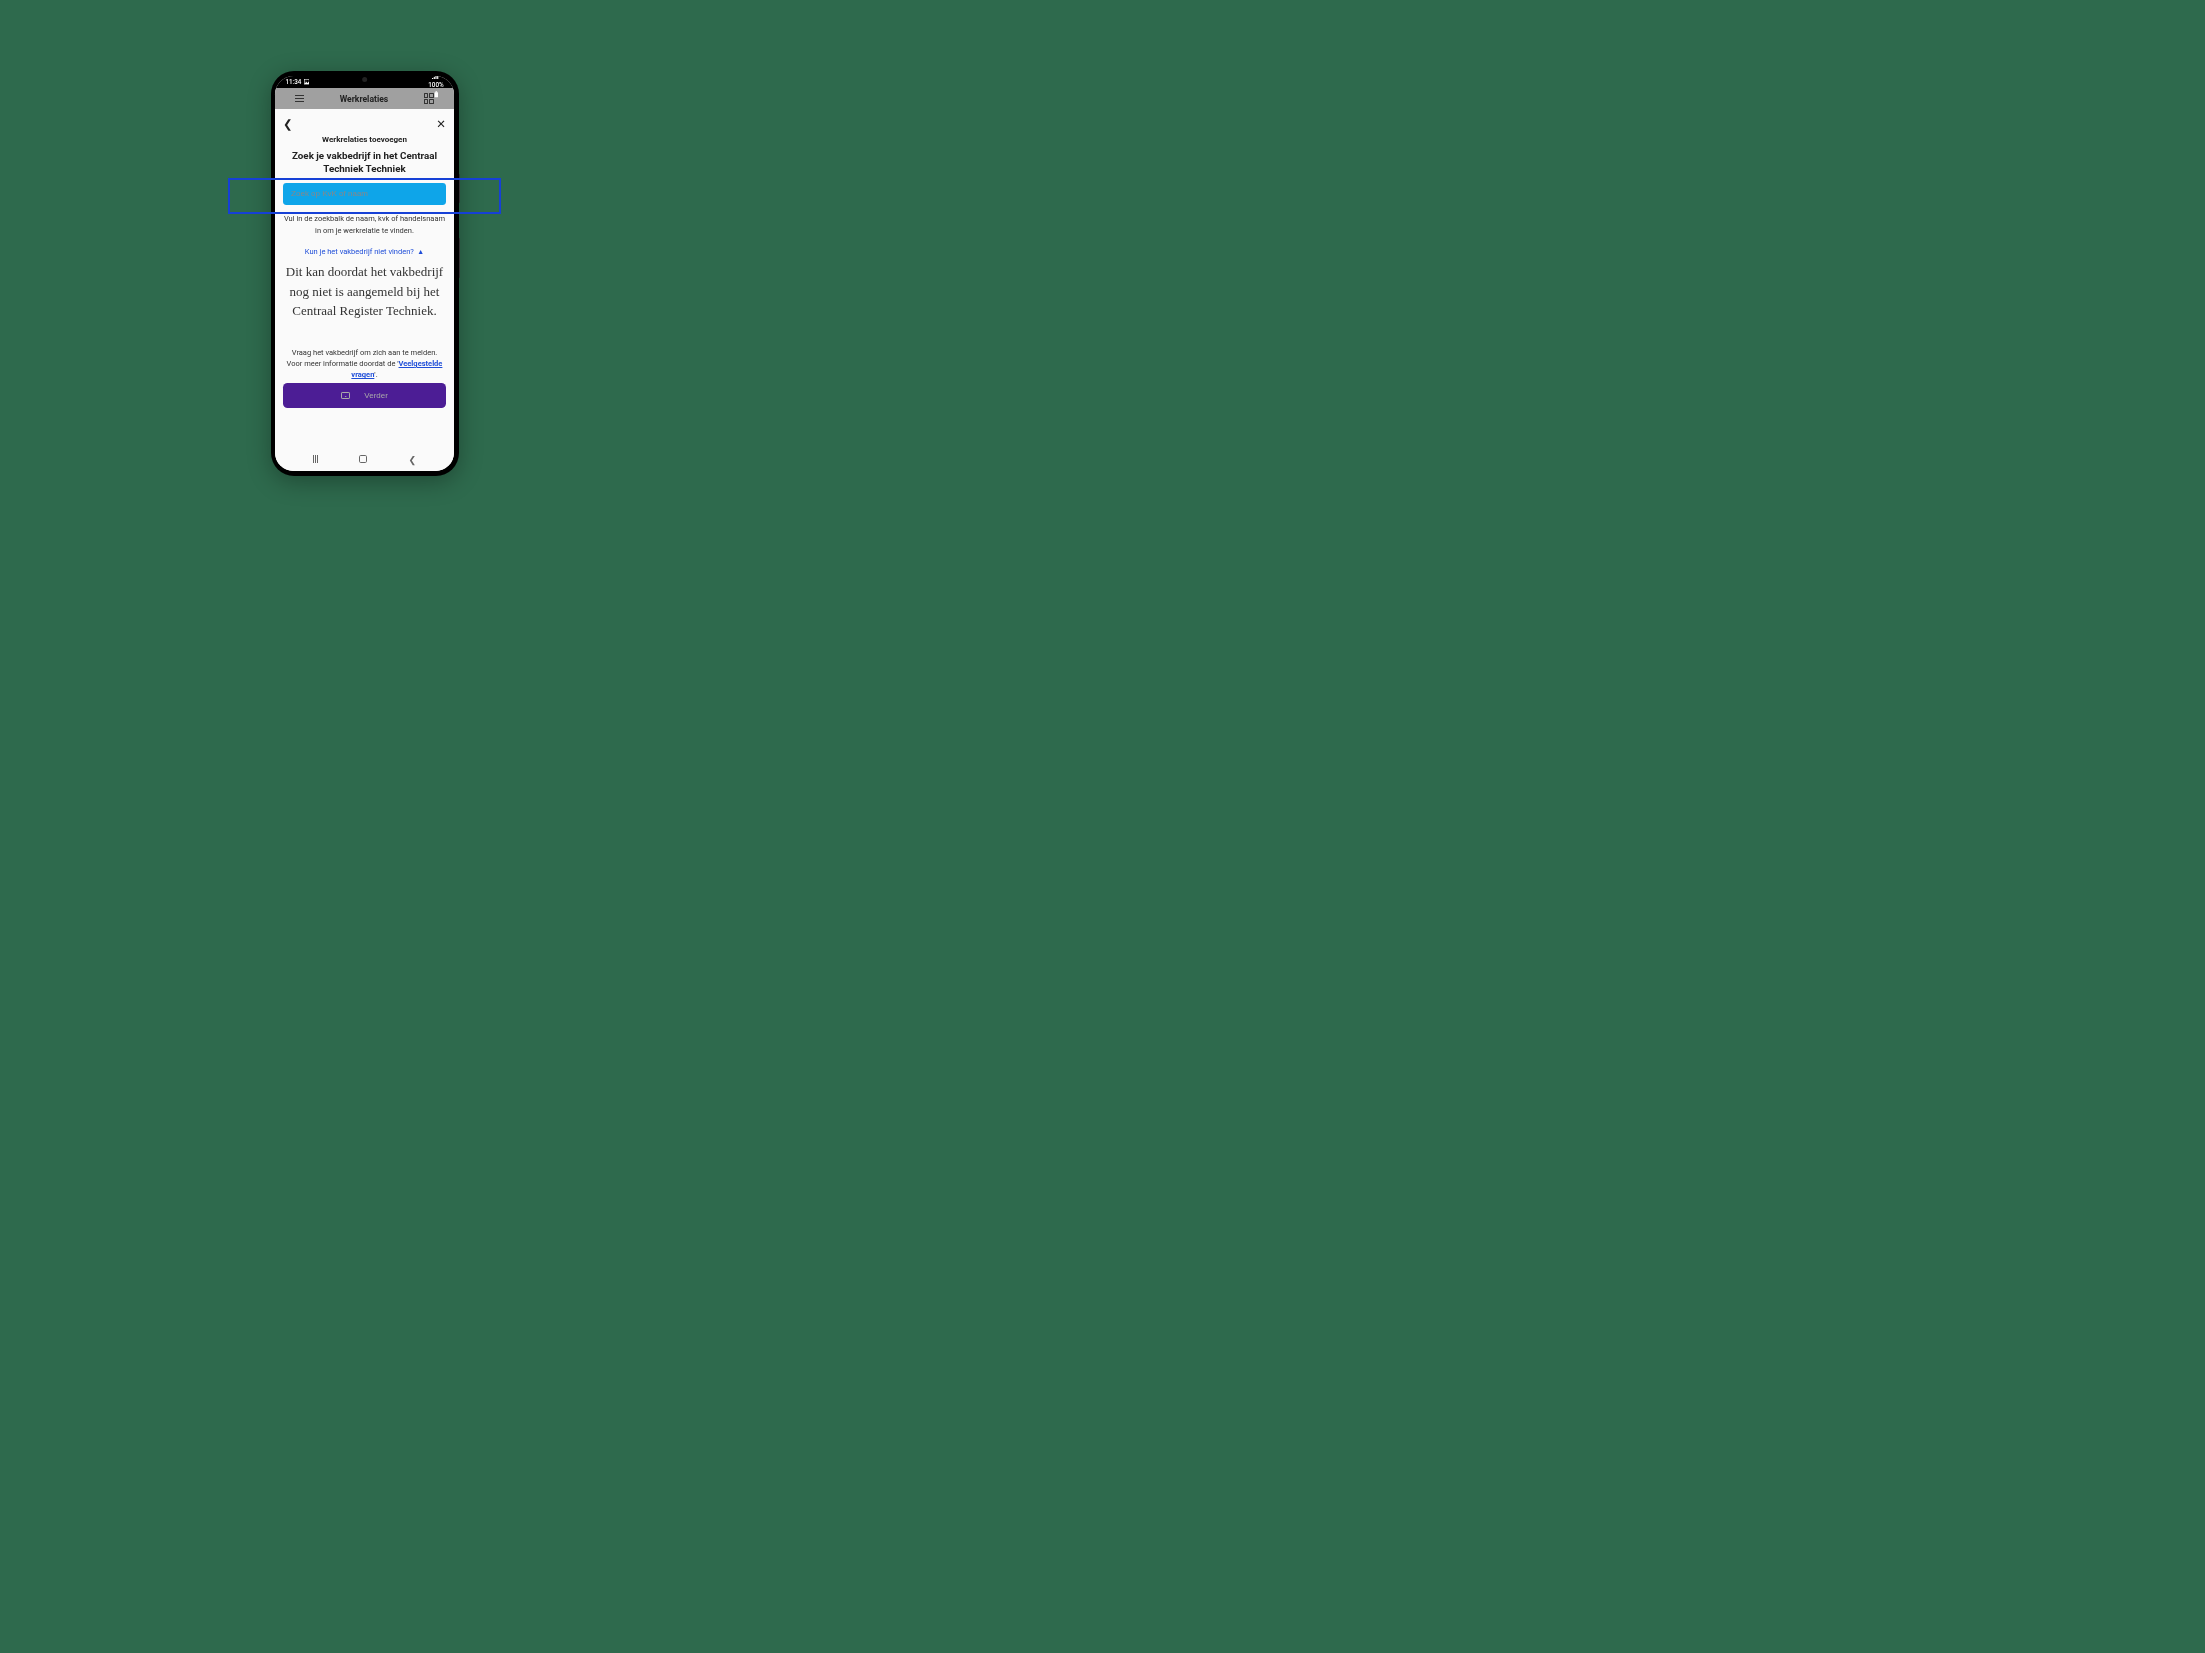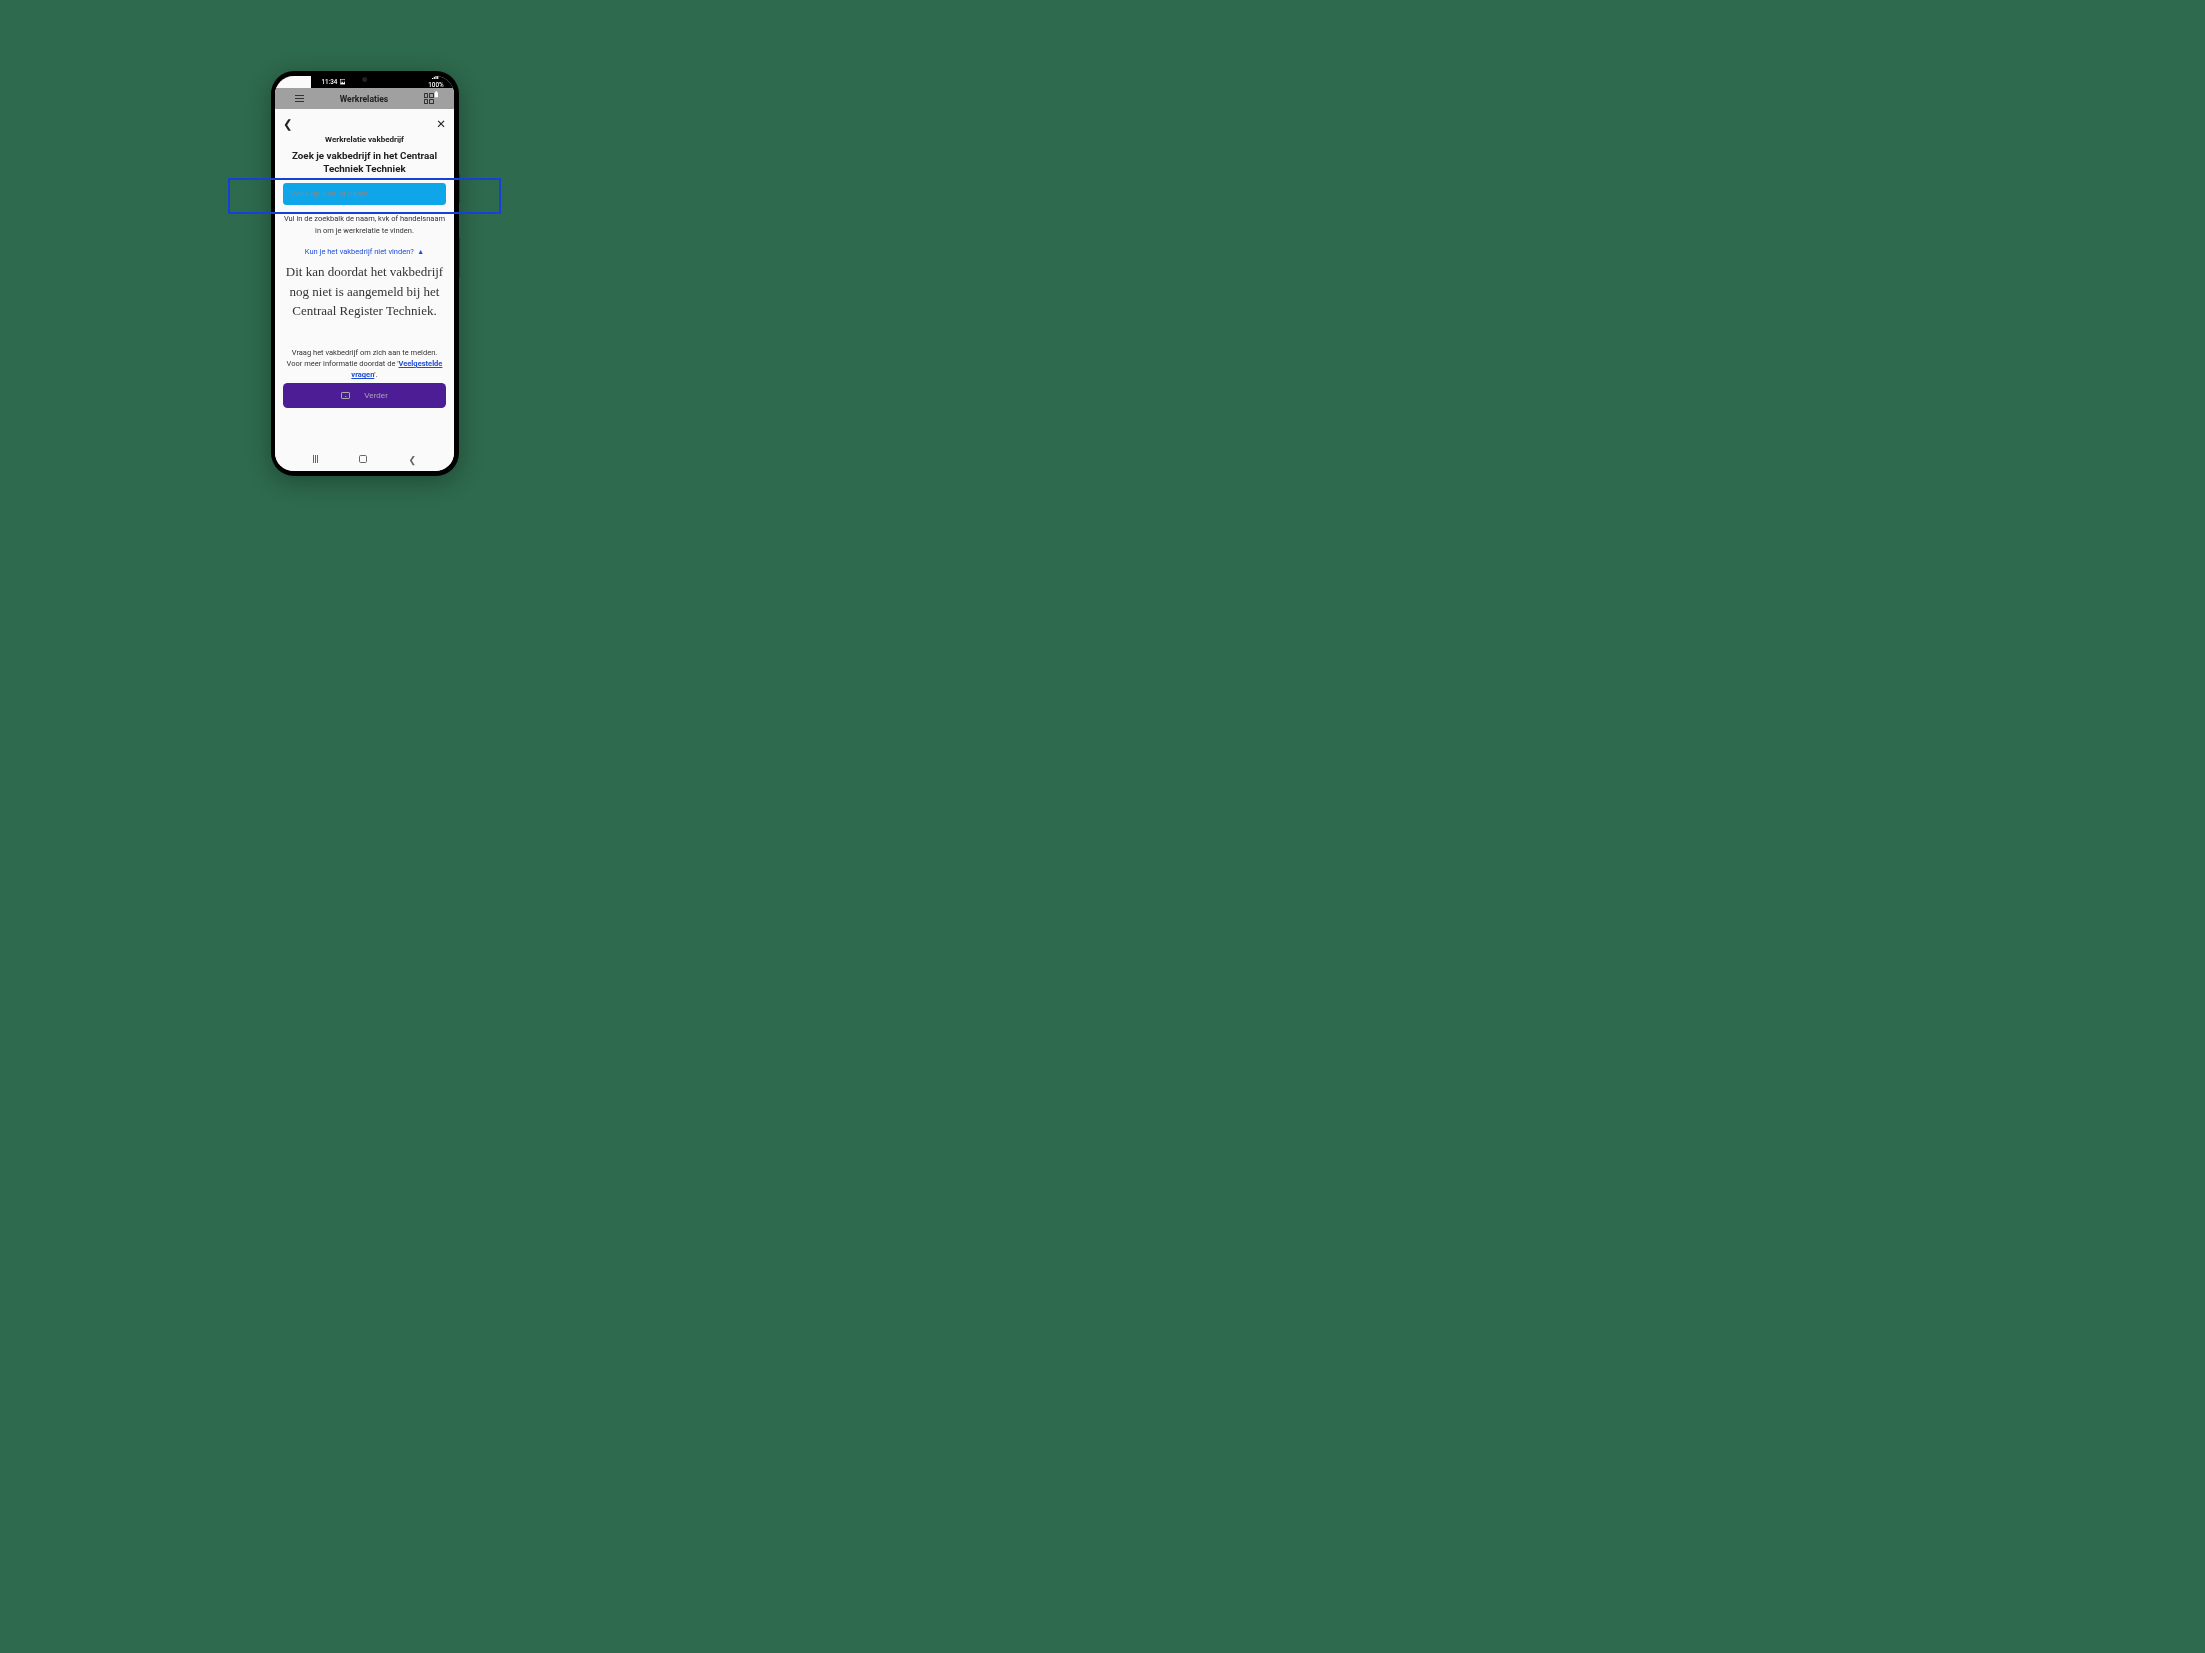--- a/index.html
+++ b/index.html
@@ -37,21 +37,20 @@
     .status-bar {
       height: 12.6px;
       background: #000;
       display: flex;
       justify-content: space-between;
       align-items: center;
       padding: 0 10.3px;
       color: #fff;
       font-size: 6.3px;
       font-weight: 500;
-      margin-left: 36px;
     }
     .status-left {
       display: flex;
       align-items: center;
       gap: 2.3px;
     }
     .status-right {
       display: flex;
       align-items: center;
       gap: 1.7px;
@@ -326,21 +325,21 @@
           <span></span>
           <span></span>
       </div>
     </div>
 
     <div class="modal-content">
       <div class="modal-top">
         <span class="chevron-back">❮</span>
         <span class="close-x">✕</span>
       </div>
-      <div class="modal-title">Werkrelatie vakbedrijf</div>
+      <div class="modal-title">Werkrelaties toevoegen</div>
       <div class="modal-heading">Zoek je vakbedrijf in het Centraal Techniek Techniek</div>
       <input class="search-input" type="text" placeholder="Zoek op KvK of naam" style="">
       <div class="info-text">Vul in de zoekbalk de naam, kvk of handelsnaam in om je werkrelatie te vinden.</div>
       <div class="collapse-header">
         <span>Kun je het vakbedrijf niet vinden?</span>
         <span class="chevron-up">▲</span>
       </div>
       <div class="collapse-body">Dit kan doordat het vakbedrijf nog niet is aangemeld bij het Centraal Register Techniek.</div>
       <div class="info-text2">
         <span>Vraag het vakbedrijf om zich aan te melden. Voor meer informatie doordat de '</span><a class="faq-link">Veelgestelde vragen</a><span>'.</span>

